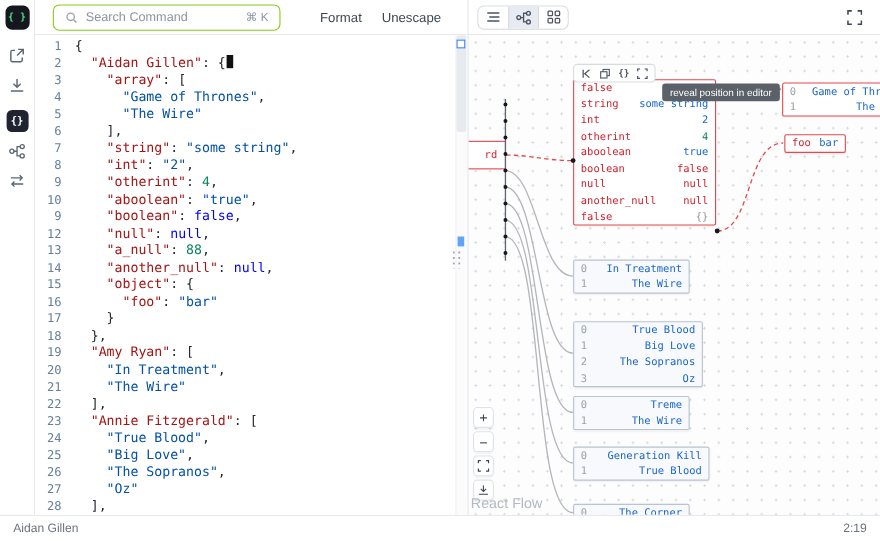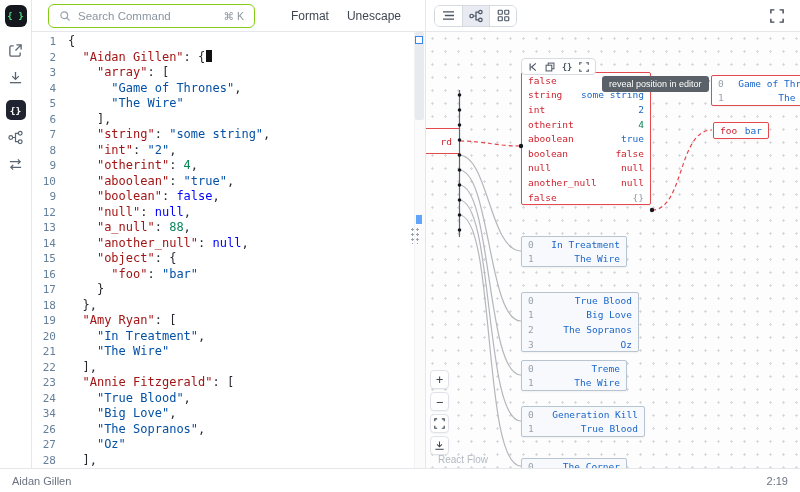--- a/index.html
+++ b/index.html
@@ -89,21 +89,21 @@
     border:1px solid #d7dbe0;border-radius:4px;display:flex;align-items:center;gap:7px;padding:0 6px}
   .nt-icon{display:flex;align-items:center;color:#4b5563;cursor:pointer;background:none;border:none;
     font-family:"DejaVu Sans Mono",monospace;font-size:8.5px;font-weight:bold}
   .tooltip{position:absolute;left:176px;top:44px;z-index:5;background:#5b6168;color:#fff;
     font-size:9px;padding:3px 7px;border-radius:3px;white-space:nowrap}
 
   .zoombar{position:absolute;left:4px;top:338px;z-index:6;display:flex;flex-direction:column;gap:3px}
   .zbtn{width:19px;height:19px;background:#fff;border:1px solid #dfe3e8;border-radius:4px;color:#3f4752;
     display:flex;align-items:center;justify-content:center;font-size:12px;cursor:pointer;
     box-shadow:0 1px 1px rgba(0,0,0,.04);font-family:"DejaVu Sans Mono",monospace}
-  .attribution{position:absolute;left:12px;bottom:3px;z-index:6;font-size:10px;color:#b3b9c1;cursor:pointer}
+  .attribution{position:absolute;left:2px;bottom:3px;z-index:6;font-size:13px;color:#b3b9c1;cursor:pointer}
 
   
   .status{grid-column:1/4;grid-row:3;border-top:1px solid #e5e7eb;background:#fff;display:flex;
     align-items:center;justify-content:space-between;padding:0 12px;font-size:11px;color:#6b7280}
 </style>
 </head>
 <body>
 
 <div class="app">
 
@@ -202,21 +202,21 @@
         <div class="line"><span class="ln">15</span><span class="code"><span class="tk-p">    </span><span class="tk-k">"object"</span><span class="tk-p">: {</span></span></div>
         <div class="line"><span class="ln">16</span><span class="code"><span class="tk-p">      </span><span class="tk-k">"foo"</span><span class="tk-p">: </span><span class="tk-s">"bar"</span></span></div>
         <div class="line"><span class="ln">17</span><span class="code"><span class="tk-p">    }</span></span></div>
         <div class="line"><span class="ln">18</span><span class="code"><span class="tk-p">  },</span></span></div>
         <div class="line"><span class="ln">19</span><span class="code"><span class="tk-p">  </span><span class="tk-k">"Amy Ryan"</span><span class="tk-p">: [</span></span></div>
         <div class="line"><span class="ln">20</span><span class="code"><span class="tk-p">    </span><span class="tk-s">"In Treatment"</span><span class="tk-p">,</span></span></div>
         <div class="line"><span class="ln">21</span><span class="code"><span class="tk-p">    </span><span class="tk-s">"The Wire"</span></span></div>
         <div class="line"><span class="ln">22</span><span class="code"><span class="tk-p">  ],</span></span></div>
         <div class="line"><span class="ln">23</span><span class="code"><span class="tk-p">  </span><span class="tk-k">"Annie Fitzgerald"</span><span class="tk-p">: [</span></span></div>
         <div class="line"><span class="ln">24</span><span class="code"><span class="tk-p">    </span><span class="tk-s">"True Blood"</span><span class="tk-p">,</span></span></div>
-        <div class="line"><span class="ln">34</span><span class="code"><span class="tk-p">    </span><span class="tk-s">"Big Love"</span><span class="tk-p">,</span></span></div>
+        <div class="line"><span class="ln">25</span><span class="code"><span class="tk-p">    </span><span class="tk-s">"Big Love"</span><span class="tk-p">,</span></span></div>
         <div class="line"><span class="ln">26</span><span class="code"><span class="tk-p">    </span><span class="tk-s">"The Sopranos"</span><span class="tk-p">,</span></span></div>
         <div class="line"><span class="ln">27</span><span class="code"><span class="tk-p">    </span><span class="tk-s">"Oz"</span></span></div>
         <div class="line"><span class="ln">28</span><span class="code"><span class="tk-p">  ],</span></span></div>
       </div>
     <div class="track">
       <div class="thumb"></div>
     </div>
     <div class="mk1"></div>
     <div class="mk2"></div>
   </div>

